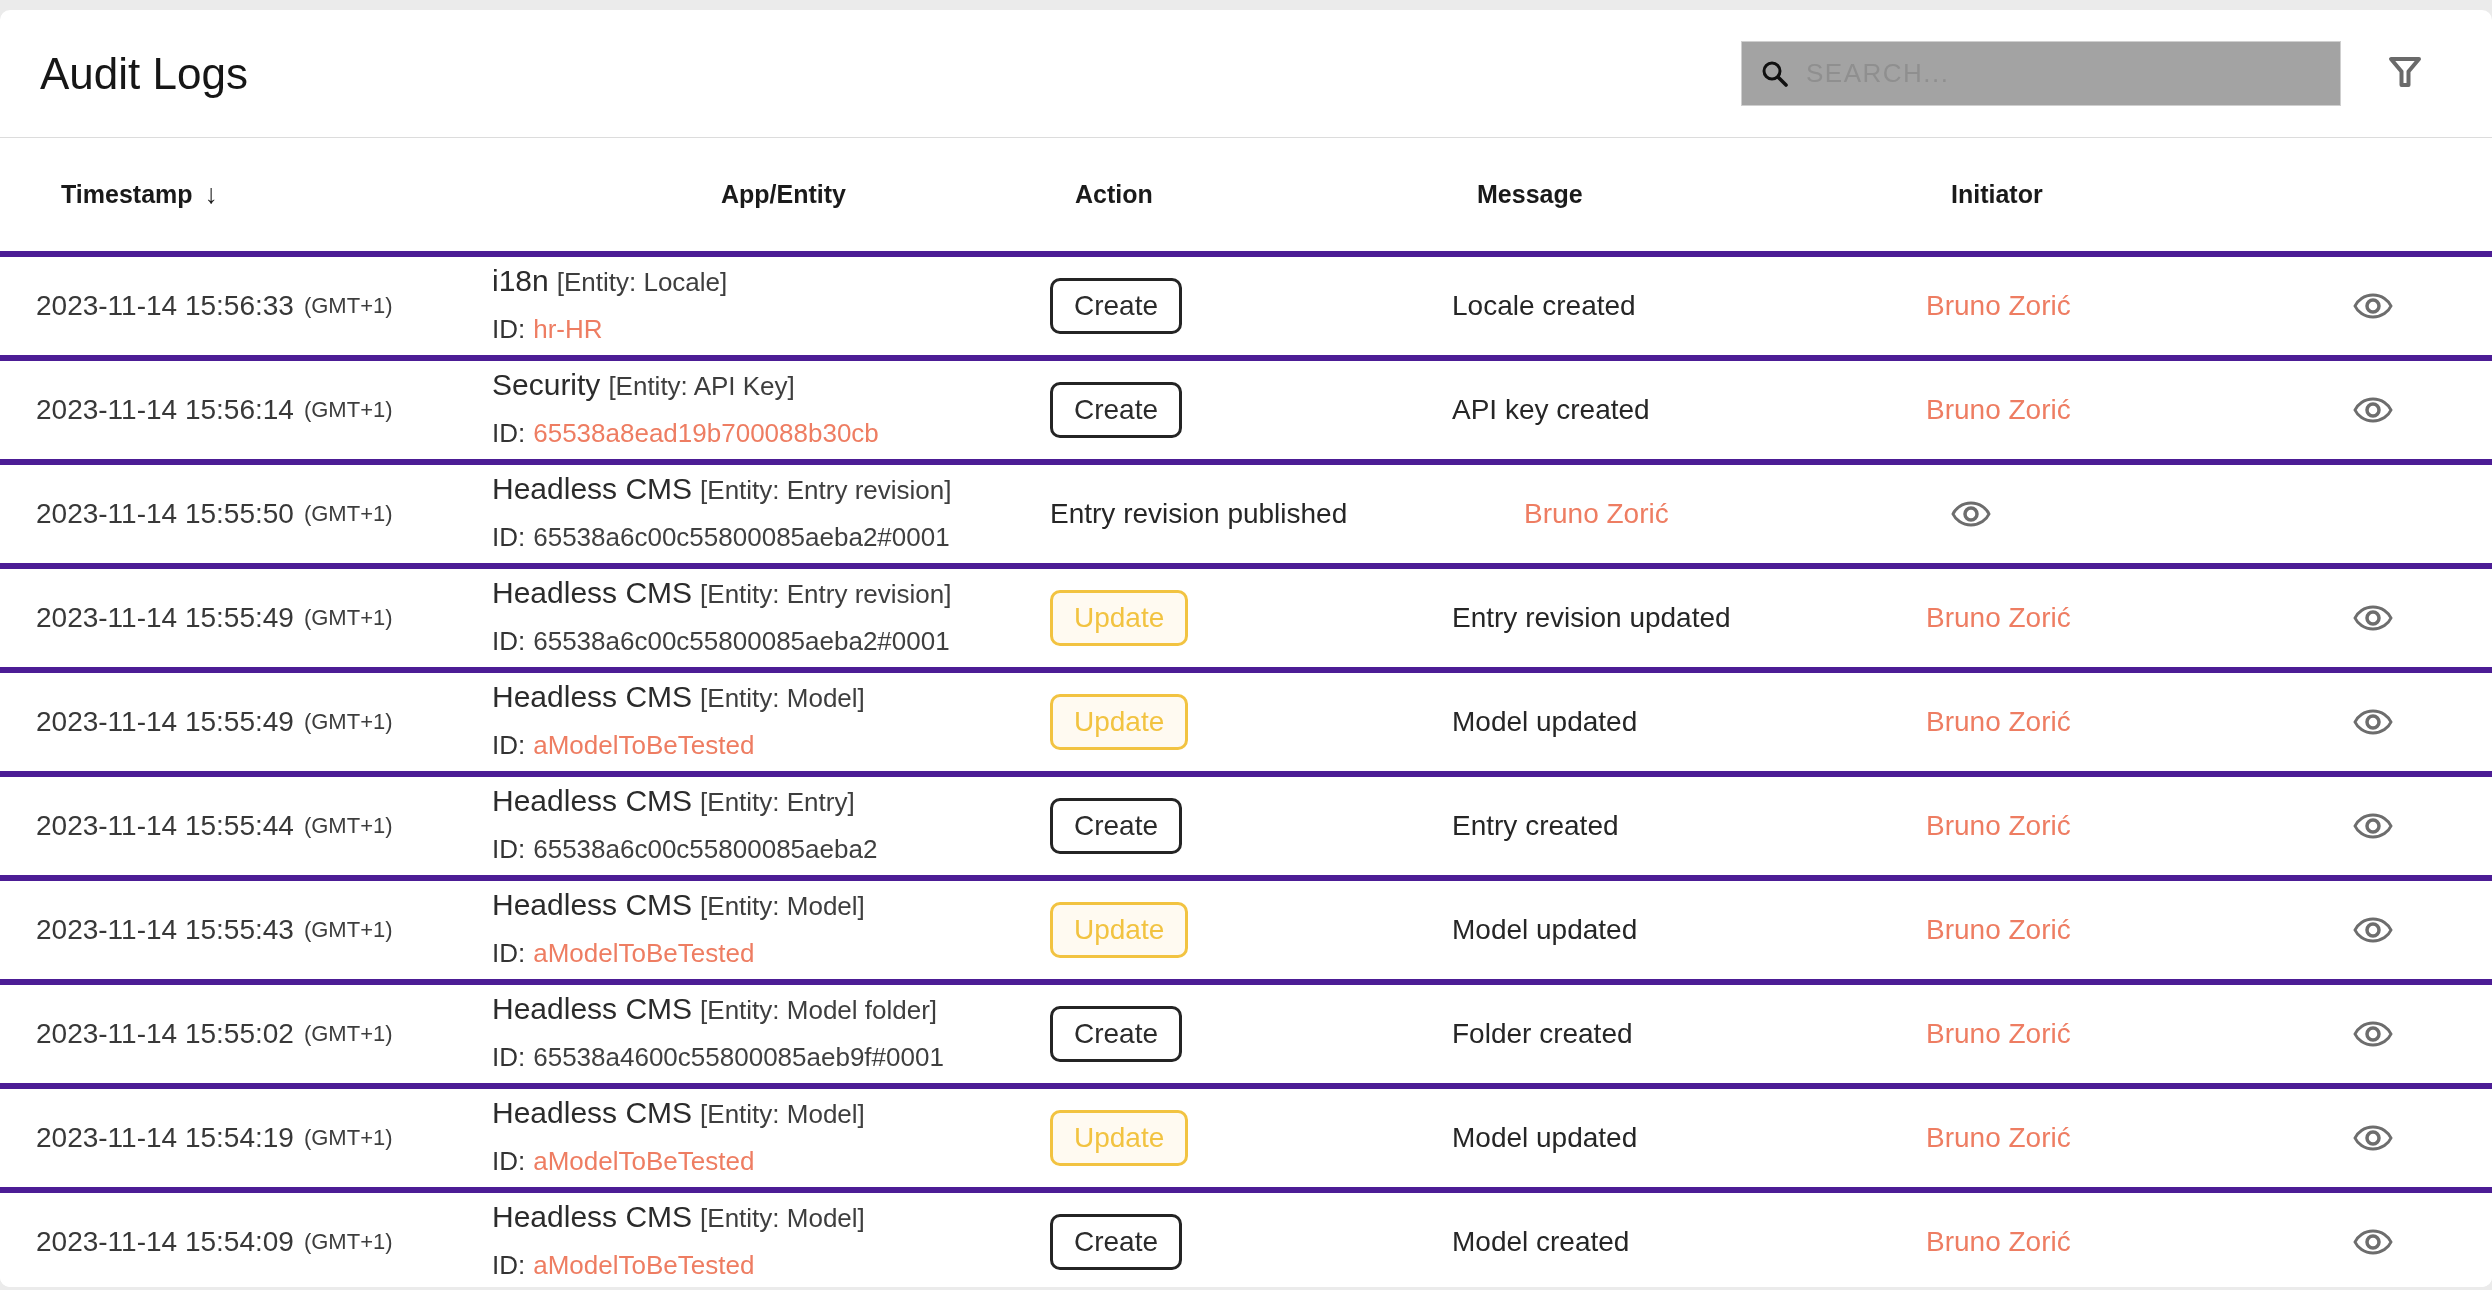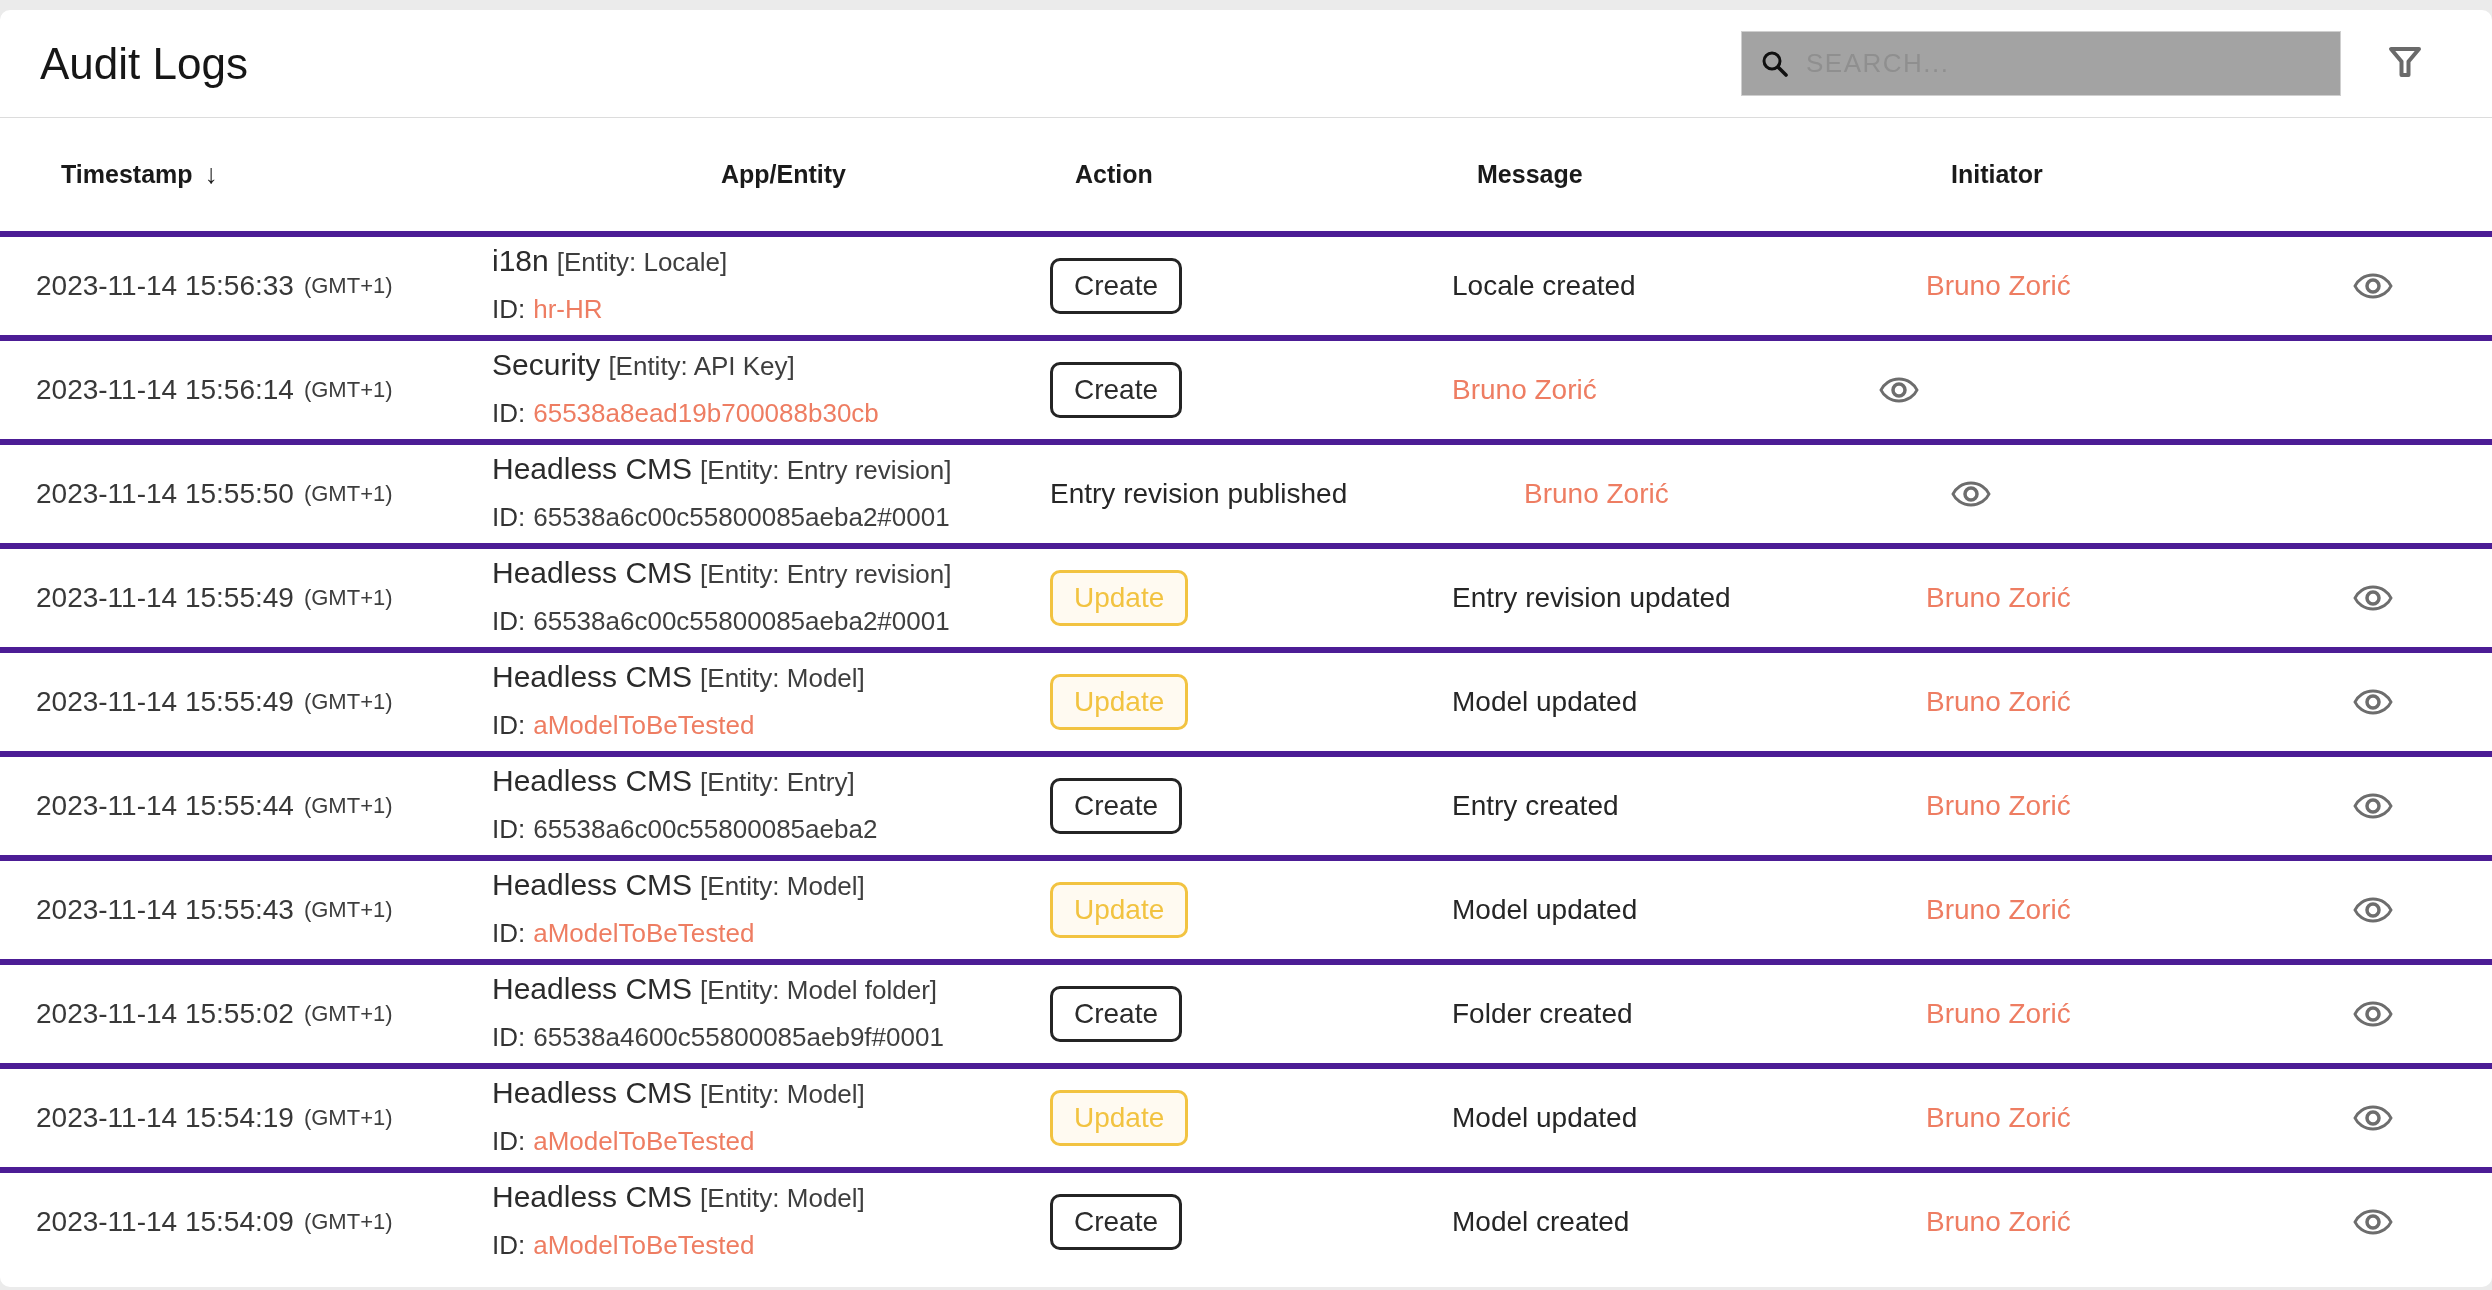--- a/index.html
+++ b/index.html
@@ -12,21 +12,21 @@
     background:#ebebeb;
     font-family:"Liberation Sans", sans-serif;
     -webkit-font-smoothing:antialiased;
   }
   .card{
     width:2492px;height:1277px;margin-top:10px;background:#fff;
     border-radius:10px;overflow:hidden;
   }
   
   .card-header{
-    display:flex;align-items:center;height:108px;
+    display:flex;align-items:center;height:128px;
     padding:0 70px 0 40px;border-bottom:1px solid #dcdcdc;
   }
   .page-title{
     font-size:44px;font-weight:400;color:#161616;letter-spacing:0;
     margin-right:auto;
   }
   .search-box{
     display:flex;align-items:center;width:600px;height:65px;
     border:1px solid #cfcfcf;background:#a3a3a3;padding:7px 18px;
   }
@@ -160,20 +160,23 @@
           <span class="ts">2023-11-14 15:56:14</span>
           <span class="tz">(GMT+1)</span>
         </div>
       <div class="cell c-app">
         <div class="l1"><span class="app">Security</span><span class="ent">[Entity: API Key]</span></div>
         <div class="l2"><span class="idp">ID:</span><span class="idv" data-kind="link">65538a8ead19b700088b30cb</span></div>
       </div>
       <div class="cell c-action">
           <span class="btn" data-variant="default">Create</span>
         </div>
+      <div class="cell c-msg">
+          <span class="msg-text">API key created</span>
+        </div>
       <div class="cell c-init">
           <span class="init">Bruno Zorić</span>
         </div>
       <div class="cell c-eye">
           <span class="eye">
             <svg width="40" height="30" viewBox="0 0 40 30">
               <path d="M20 4 C11 4 4.5 9.5 2 15 C4.5 20.5 11 26 20 26 C29 26 35.5 20.5 38 15 C35.5 9.5 29 4 20 4 Z" fill="none" stroke="currentColor" stroke-width="3"></path>
               <circle cx="20" cy="15" r="6" fill="none" stroke="currentColor" stroke-width="3.5"></circle>
             </svg>
           </span>

